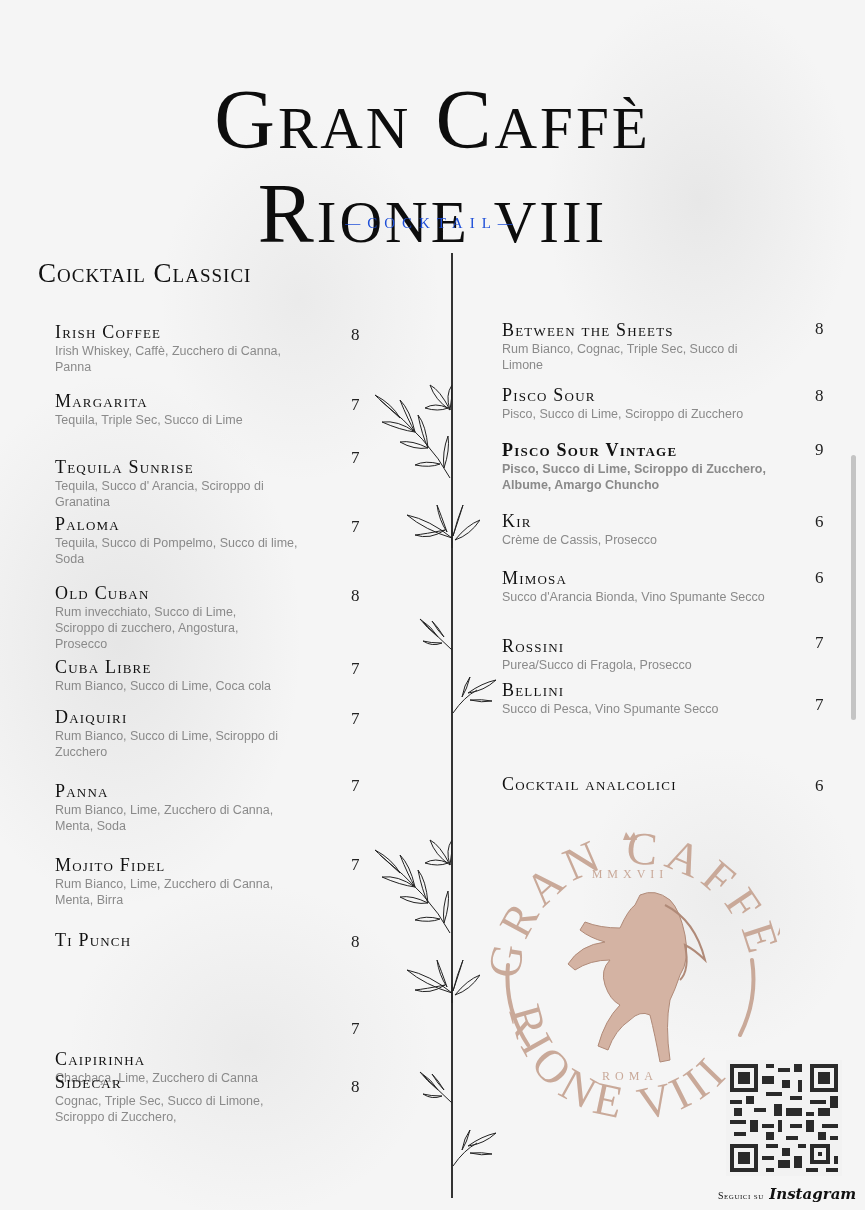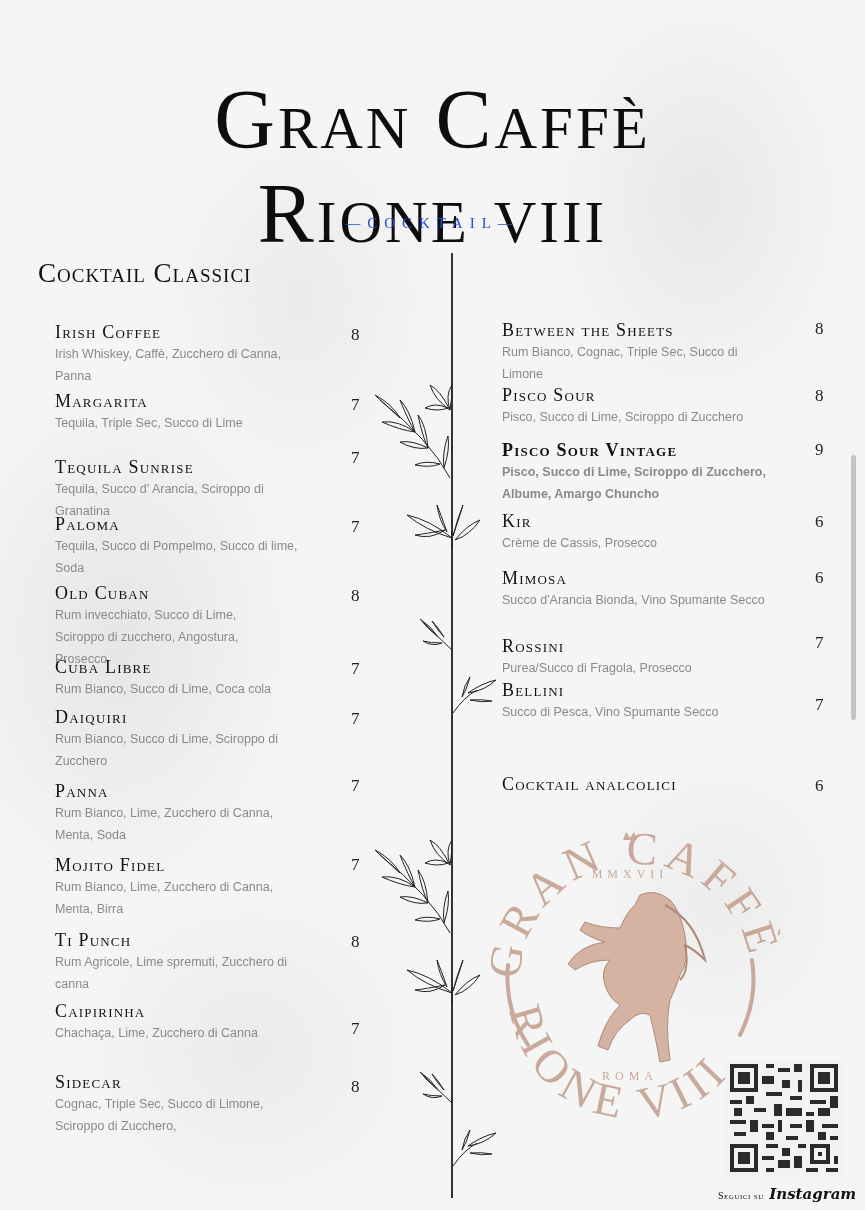--- a/index.html
+++ b/index.html
@@ -38,21 +38,21 @@
       position: absolute; left: 451px; top: 253px; width: 2px; height: 945px;
       background: #333; z-index: 2;
     }
     .item { position: absolute; z-index: 2; }
     .item .name {
       font-variant: small-caps; font-size: 18px; letter-spacing: 1.2px; color: #111;
       line-height: 20px; white-space: nowrap;
     }
     .item .desc {
       font-family: "Liberation Sans", sans-serif; font-size: 12.5px; color: #8a8a8a;
-      line-height: 22px; margin-top: 1px;
+      line-height: 16px; margin-top: 1px;
     }
     .price {
       position: absolute; z-index: 2; font-size: 17px; color: #222;
     }
     .leaf { position: absolute; z-index: 2; }
     .logo { position: absolute; left: 480px; top: 810px; z-index: 1; }
     .scrollbar {
       position: absolute; left: 851px; top: 455px; width: 5px; height: 265px;
       background: #c4c4c4; border-radius: 3px; z-index: 3;
     }
@@ -126,25 +126,24 @@
 <div class="price" style="left:351px; top:776px;">7</div>
 
 <div class="item" style="left:55px; top:855px; width:250px;">
   <div class="name">Mojito Fidel</div>
   <div class="desc">Rum Bianco, Lime, Zucchero di Canna, Menta, Birra</div>
 </div>
 <div class="price" style="left:351px; top:855px;">7</div>
 
 <div class="item" style="left:55px; top:930px; width:255px;">
   <div class="name">Ti Punch</div>
-  <div class="desc">Rum Agricole, Lime spremuti, Zucchero di canna</div>
 </div>
 <div class="price" style="left:351px; top:932px;">8</div>
 
-<div class="item" style="left:55px; top:1001px; width:270px;">
+<div class="item" style="left:55px; top:1049px; width:270px;">
   <div class="name">Caipirinha</div>
   <div class="desc">Chachaça, Lime, Zucchero di Canna</div>
 </div>
 <div class="price" style="left:351px; top:1019px;">7</div>
 
 <div class="item" style="left:55px; top:1072px; width:240px;">
   <div class="name">Sidecar</div>
   <div class="desc">Cognac, Triple Sec, Succo di Limone, Sciroppo di Zucchero,</div>
 </div>
 <div class="price" style="left:351px; top:1077px;">8</div>

